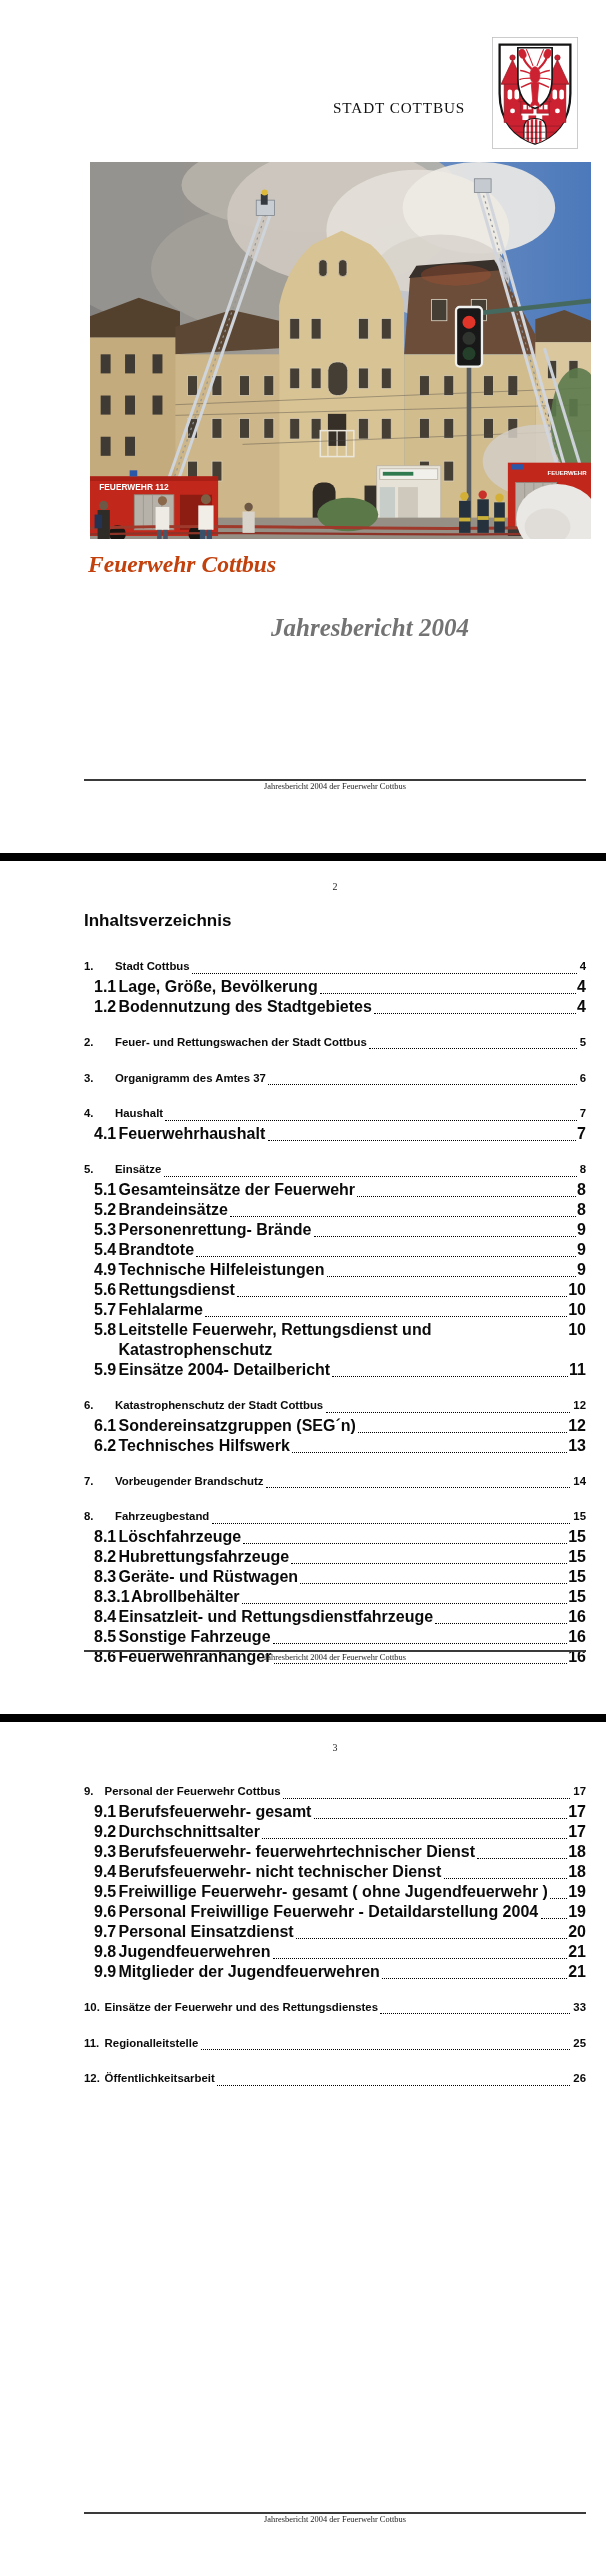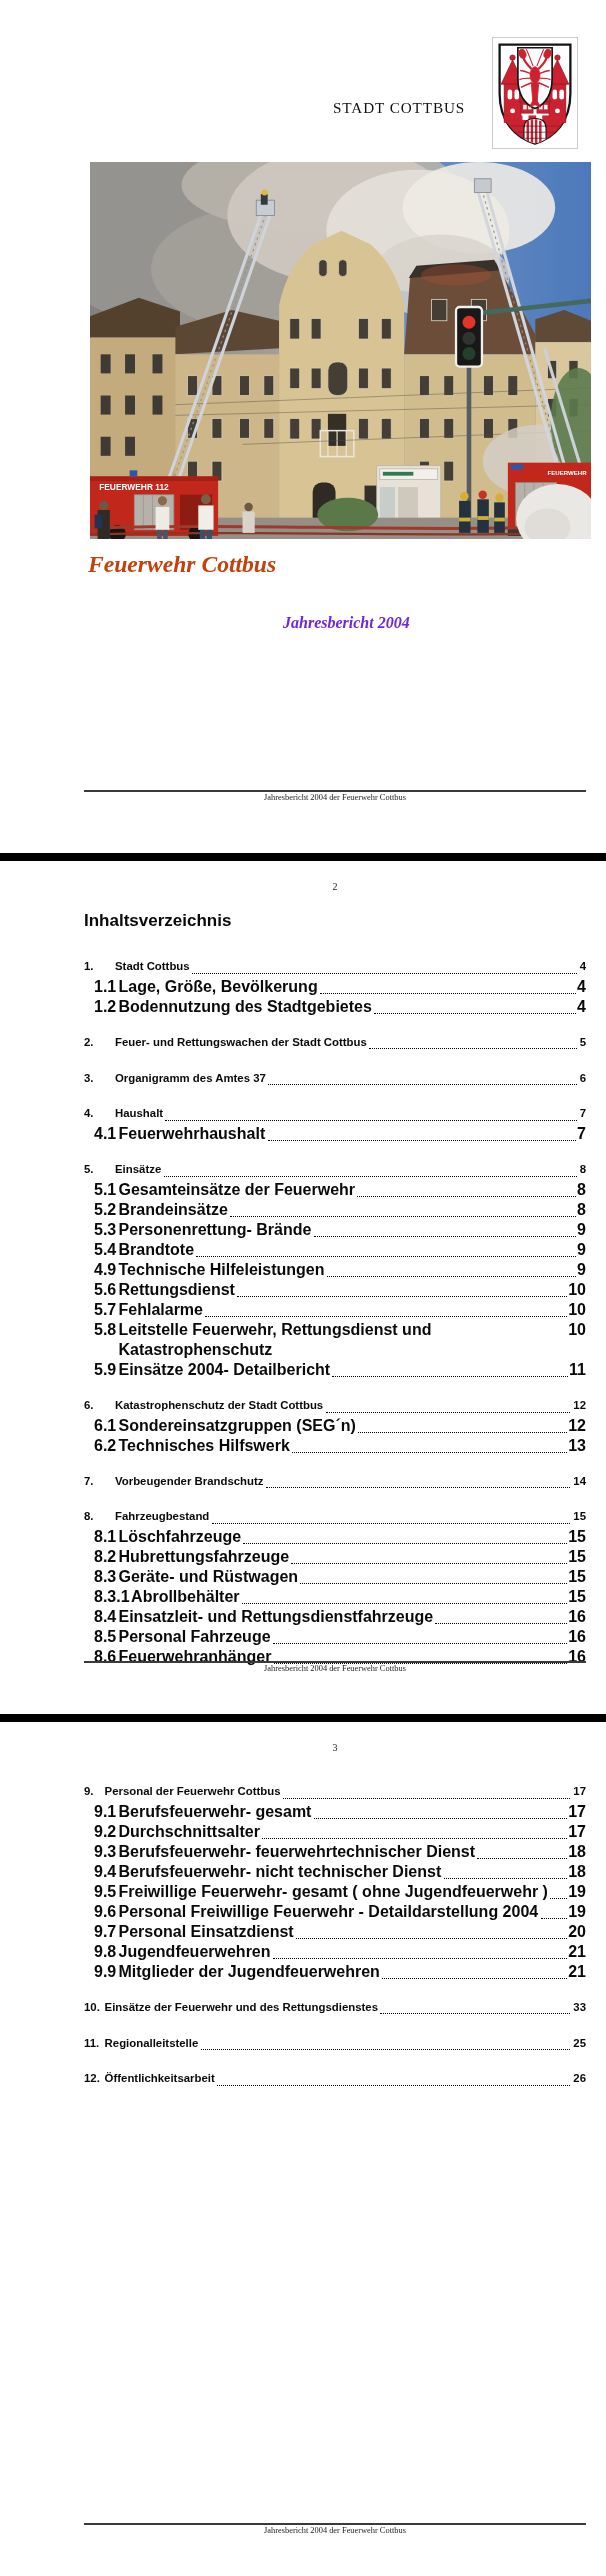--- a/index.html
+++ b/index.html
@@ -15,24 +15,24 @@
 
   
   .brand-title{position:absolute;left:321px;top:99px;font-family:"Liberation Serif",serif;
     font-size:15.2px;letter-spacing:0.9px;color:#111;white-space:nowrap;}
   .crest{position:absolute;left:480px;top:37px;width:86px;height:112px;}
   .photo{position:absolute;left:70px;top:162px;width:501px;height:377px;padding-left:8px;}
   .photo svg{display:block;width:100%;height:100%;}
   .title1{position:absolute;left:76px;top:551px;font-family:"Liberation Serif",serif;
     font-style:italic;font-weight:bold;font-size:23.6px;color:#c2410c;white-space:nowrap;}
   .title2{position:absolute;left:259px;top:614px;font-family:"Liberation Serif",serif;
-    font-style:italic;font-weight:bold;font-size:16px;color:#6d28d9;white-space:nowrap;margin-left:12px;}
+    font-style:italic;font-weight:bold;font-size:25px;color:#737373;white-space:nowrap;}
 
   
-  .pfoot{position:absolute;left:72px;width:502px;margin-top:11px;}
+  .pfoot{position:absolute;left:72px;width:502px;}
   .pfoot .rule{height:1.5px;background:#3a3a3a;}
   .pfoot .ftext{text-align:center;font-family:"Liberation Serif",serif;font-size:8.4px;color:#1d1d1d;padding-top:1.5px;}
   #page1 .pfoot{top:779px;}
   #page2 .pfoot{top:789px;}
   #page3 .pfoot{top:790px;}
 
   .pagenum{position:absolute;left:72px;width:502px;text-align:center;
     font-family:"Liberation Serif",serif;font-size:10px;color:#222;}
   #page2 .pagenum{top:20px;}
   #page3 .pagenum{top:20px;}
@@ -520,21 +520,21 @@
           <span class="pg">15</span>
         </div>
         <div class="toc-row sub">
           <span class="num">8.4</span>
           <span class="title">Einsatzleit- und Rettungsdienstfahrzeuge</span>
           <span class="dots"></span>
           <span class="pg">16</span>
         </div>
         <div class="toc-row sub">
           <span class="num">8.5</span>
-          <span class="title">Personal Fahrzeuge</span>
+          <span class="title">Sonstige Fahrzeuge</span>
           <span class="dots"></span>
           <span class="pg">16</span>
         </div>
         <div class="toc-row sub">
           <span class="num">8.6</span>
           <span class="title">Feuerwehranhänger</span>
           <span class="dots"></span>
           <span class="pg">16</span>
         </div>
       </div>

